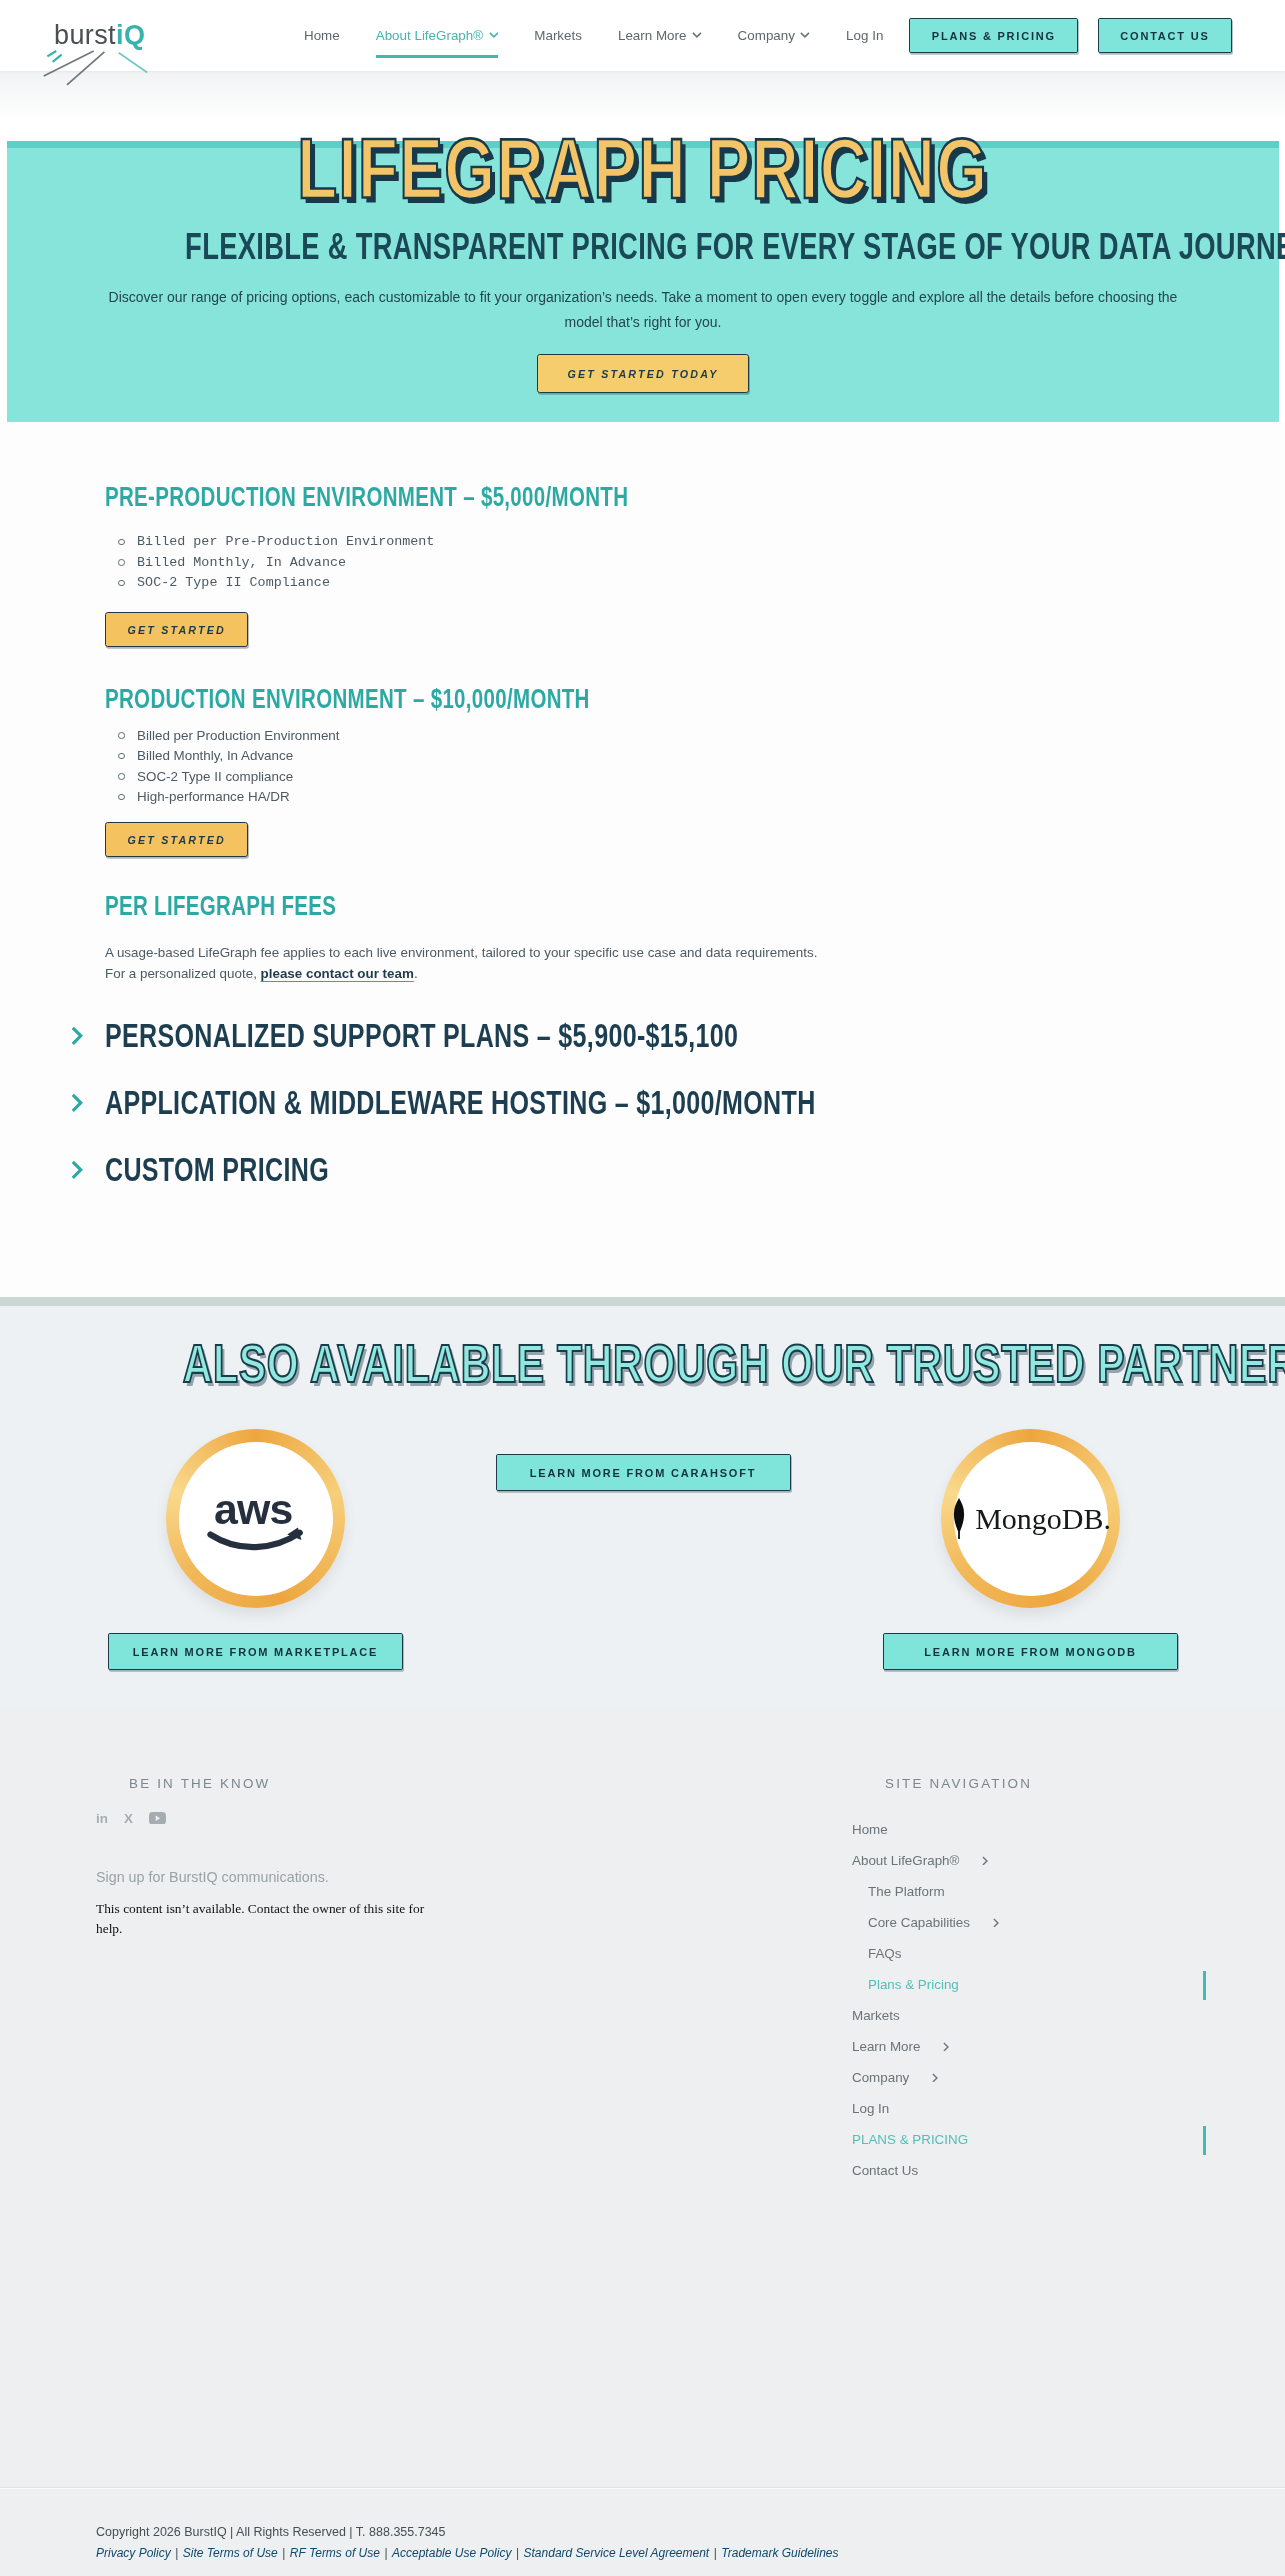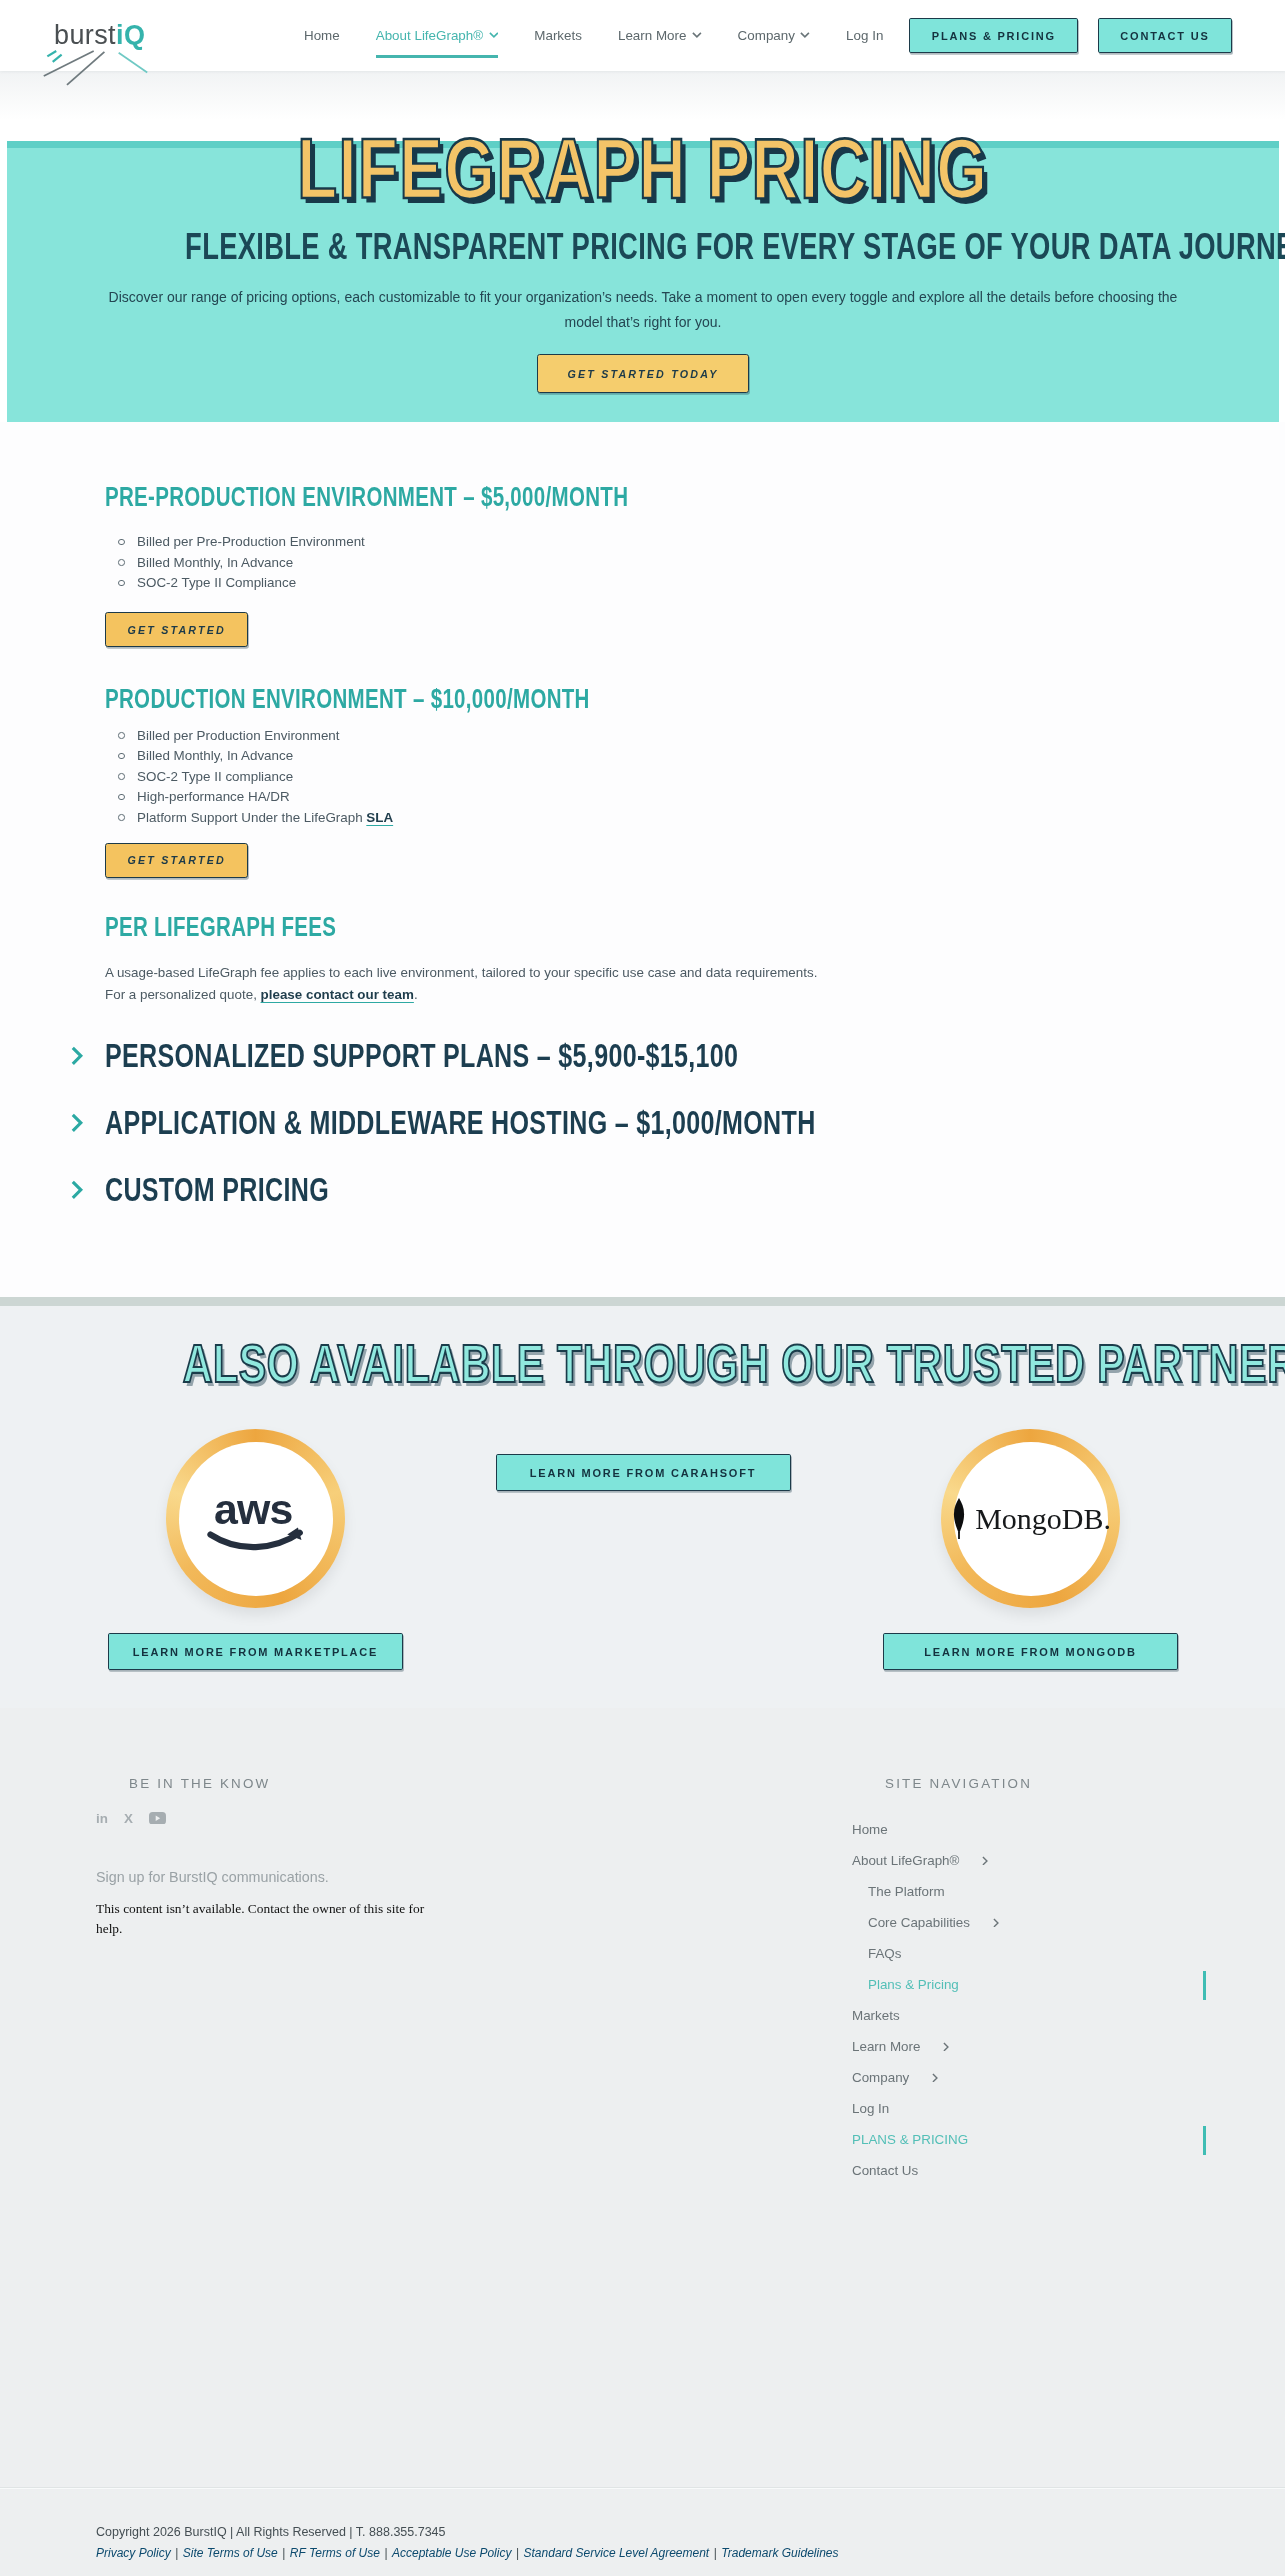--- a/index.html
+++ b/index.html
@@ -169,36 +169,35 @@
   <div class="hero-sub slab">FLEXIBLE &amp; TRANSPARENT PRICING FOR EVERY STAGE OF YOUR DATA JOURNEY</div>
   <div class="hero-desc">Discover our range of pricing options, each customizable to fit your organization’s needs. Take a moment to open every toggle and explore all the details before choosing the model that’s right for you.</div>
   <button class="btn-yellow hero-cta">GET STARTED TODAY</button>
 </div>
 
 <div class="main dots">
 
 
   <div class="indent" style="margin-top:23px;">
     <span class="sub-head slab">PRE-PRODUCTION ENVIRONMENT – $5,000/MONTH</span>
-    <ul class="bullets" style="margin-left:10.7px;">
+    <ul class="bullets" style="margin-left:10.7px;font-family:Liberation Mono, monospace;">
       <li>Billed per Pre-Production Environment</li>
       <li>Billed Monthly, In Advance</li>
       <li>SOC-2 Type II Compliance</li>
     </ul>
     <button class="btn-yellow get-started">GET STARTED</button>
 
     <div style="margin-top:39px;">
       <span class="sub-head slab">PRODUCTION ENVIRONMENT – $10,000/MONTH</span>
     </div>
     <ul class="bullets" style="margin-top:12.5px;margin-left:10.7px;">
       <li>Billed per Production Environment</li>
       <li>Billed Monthly, In Advance</li>
       <li>SOC-2 Type II compliance</li>
       <li>High-performance HA/DR</li>
-      <li><span>Platform Support Under the LifeGraph </span><span class="link-bold">SLA</span></li>
     </ul>
     <button class="btn-yellow get-started" style="margin-top:14.3px;">GET STARTED</button>
 
     <div style="margin-top:36px;">
       <span class="sub-head slab">PER LIFEGRAPH FEES</span>
     </div>
     <div class="fees-text">
       <span>A usage-based LifeGraph fee applies to each live environment, tailored to your specific use case and data requirements.</span><br>
       <span>For a personalized quote, </span><span class="link-bold">please contact our team</span><span>.</span>
     </div>

